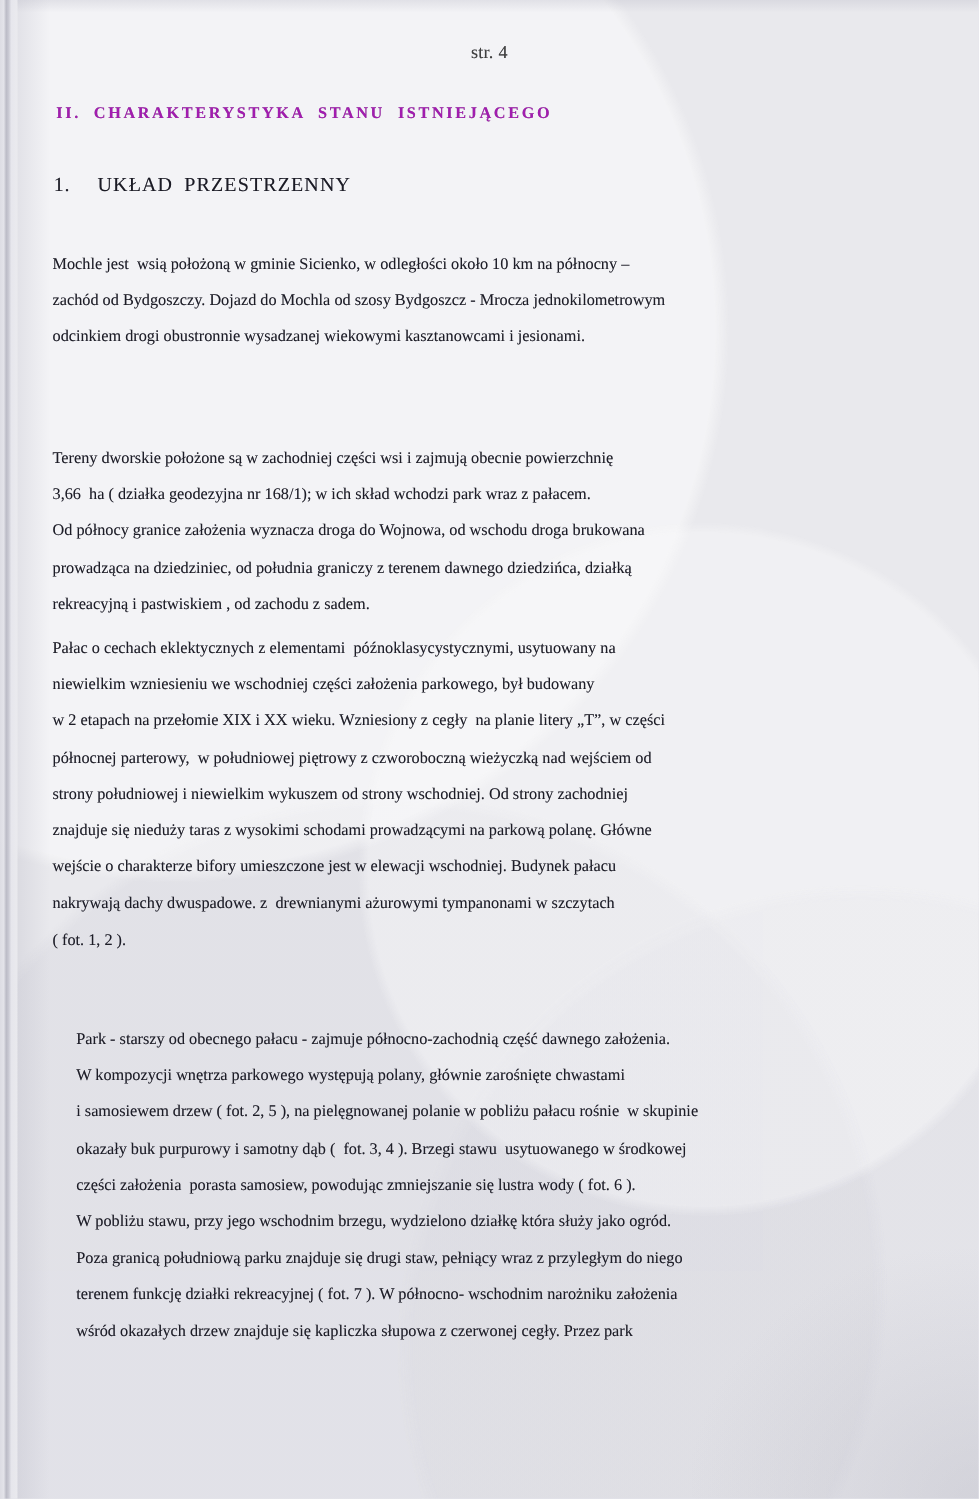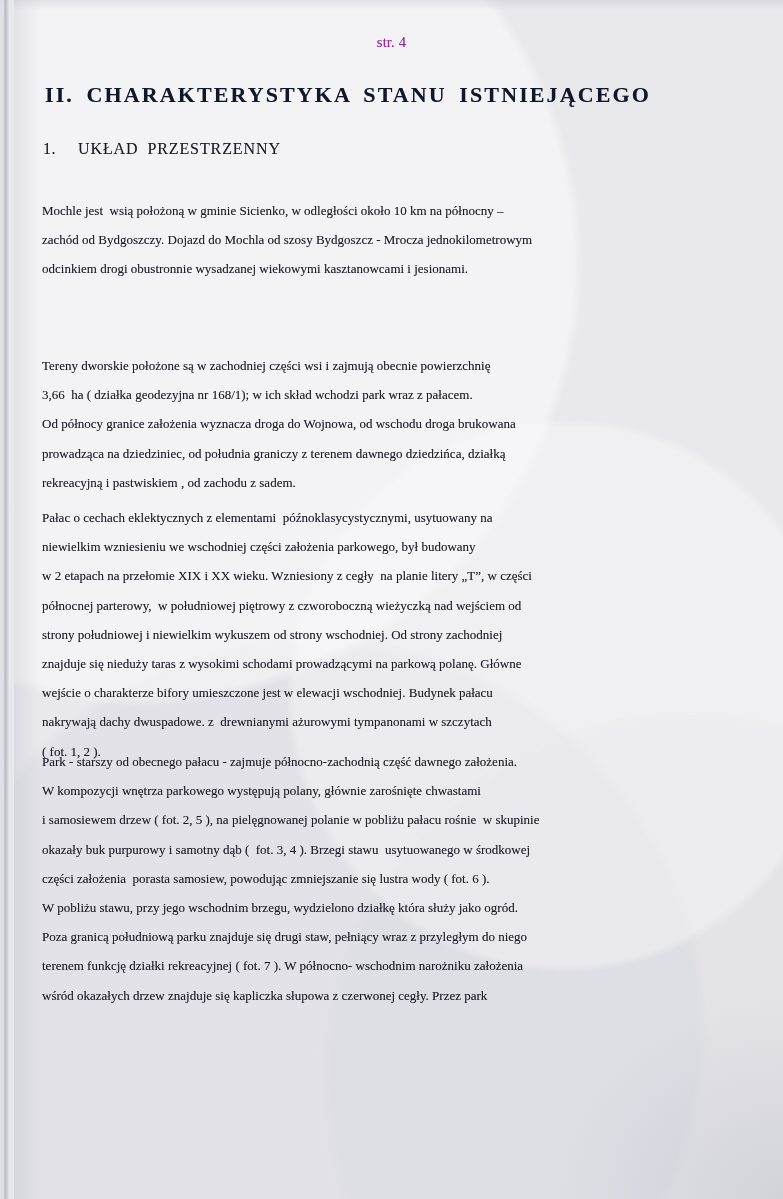--- a/index.html
+++ b/index.html
@@ -90,32 +90,32 @@
   }
 
   .folio {
     position: absolute;
     top: 34px;
     left: 0;
     width: 783px;
     text-align: center;
     font-size: 14.5px;
     letter-spacing: .2px;
-    color: #a21caf;
+    color: #404040;
   }
 
   .section-heading {
     position: absolute;
     top: 82px;
     left: 45px;
-    font-size: 22px;
+    font-size: 13px;
     font-weight: 700;
     letter-spacing: 2.1px;
     word-spacing: 5px;
-    color: #0f172a;
+    color: #a21caf;
     white-space: nowrap;
   }
 
   .subsection {
     position: absolute;
     top: 140px;
     left: 43px;
     font-size: 16px;
     letter-spacing: .5px;
     color: #1b1b25;
@@ -133,21 +133,21 @@
     line-height: 29.2px;
     color: #1d1d27;
   }
   .body-block p {
     margin: 0;
     white-space: pre-wrap;
   }
   #para-1 { top: 196px; }
   #para-2 { top: 330px; margin-top: 21px; }
   #para-3 { top: 503px; }
-  #para-4 { top: 747px; }
+  #para-4 { top: 816px; margin-left: 19px; }
 
   
   .body-block p, .section-heading, .subsection, .folio {
     text-rendering: optimizeLegibility;
     text-shadow: 0 0 .45px rgba(30,30,45,.40);
   }
 </style>
 </head>
 <body>
 

